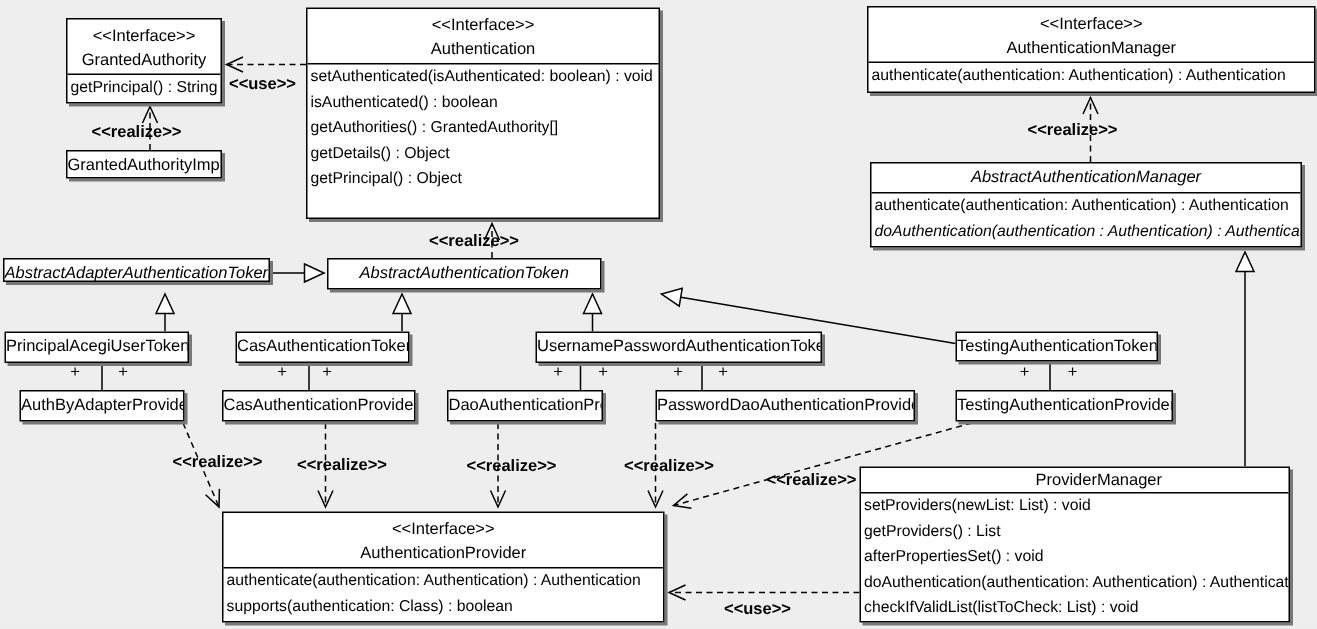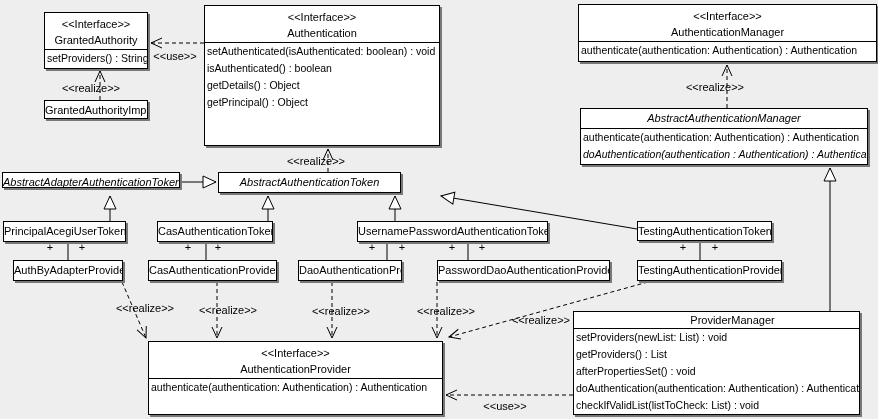--- a/index.html
+++ b/index.html
@@ -33,20 +33,21 @@
     white-space:nowrap;
     overflow:hidden;
   }
   .italic{ font-style:italic; }
   .edge-label{
     position:absolute;
     transform:translateX(-50%);
     white-space:nowrap;
     font-size:11px;
     line-height:12px;
+    font-weight:bold;
   }
 </style>
 </head>
 <body>
 
 <div id="canvas">
 
   <svg id="wires" xmlns="http://www.w3.org/2000/svg">
     <defs>
       <marker id="tri" markerWidth="16" markerHeight="15" refX="14" refY="7" orient="auto" markerUnits="userSpaceOnUse">
@@ -103,38 +104,39 @@
   <span class="edge-label" style="left:446px;top:305px">&lt;&lt;realize&gt;&gt;</span>
   <span class="edge-label" style="left:541px;top:314px">&lt;&lt;realize&gt;&gt;</span>
   <span class="edge-label" style="left:505px;top:400px">&lt;&lt;use&gt;&gt;</span>
 
   <div class="box" style="left:44px;top:12px;width:104px;height:57px">
     <div class="title">
       <div class="stereo">&lt;&lt;Interface&gt;&gt;</div>
       <div class="cname">GrantedAuthority</div>
     </div>
     <div class="methods">
-      <div class="m">setProviders() : String</div>
+      <div class="m">getPrincipal() : String</div>
     </div>
   </div>
 
   <div class="box single" style="left:44px;top:100px;width:104px;height:19px">
     <div class="title">
         <div class="cname">GrantedAuthorityImpl</div>
       </div>
   </div>
 
   <div class="box" style="left:204px;top:5px;width:236px;height:141px">
     <div class="title">
       <div class="stereo">&lt;&lt;Interface&gt;&gt;</div>
       <div class="cname">Authentication</div>
     </div>
     <div class="methods">
       <div class="m">setAuthenticated(isAuthenticated: boolean) : void</div>
       <div class="m">isAuthenticated() : boolean</div>
+      <div class="m">getAuthorities() : GrantedAuthority[]</div>
       <div class="m">getDetails() : Object</div>
       <div class="m">getPrincipal() : Object</div>
     </div>
   </div>
 
   <div class="box" style="left:578px;top:4px;width:299px;height:58px">
     <div class="title">
       <div class="stereo">&lt;&lt;Interface&gt;&gt;</div>
       <div class="cname">AuthenticationManager</div>
     </div>
@@ -212,20 +214,21 @@
       </div>
   </div>
 
   <div class="box" style="left:148px;top:341px;width:295px;height:74px">
     <div class="title">
       <div class="stereo">&lt;&lt;Interface&gt;&gt;</div>
       <div class="cname">AuthenticationProvider</div>
     </div>
     <div class="methods">
       <div class="m">authenticate(authentication: Authentication) : Authentication</div>
+      <div class="m">supports(authentication: Class) : boolean</div>
     </div>
   </div>
 
   <div class="box" style="left:573px;top:311px;width:287px;height:104px">
     <div class="title">
       <div class="cname pm-title">ProviderManager</div>
     </div>
     <div class="methods">
       <div class="m">setProviders(newList: List) : void</div>
       <div class="m">getProviders() : List</div>

